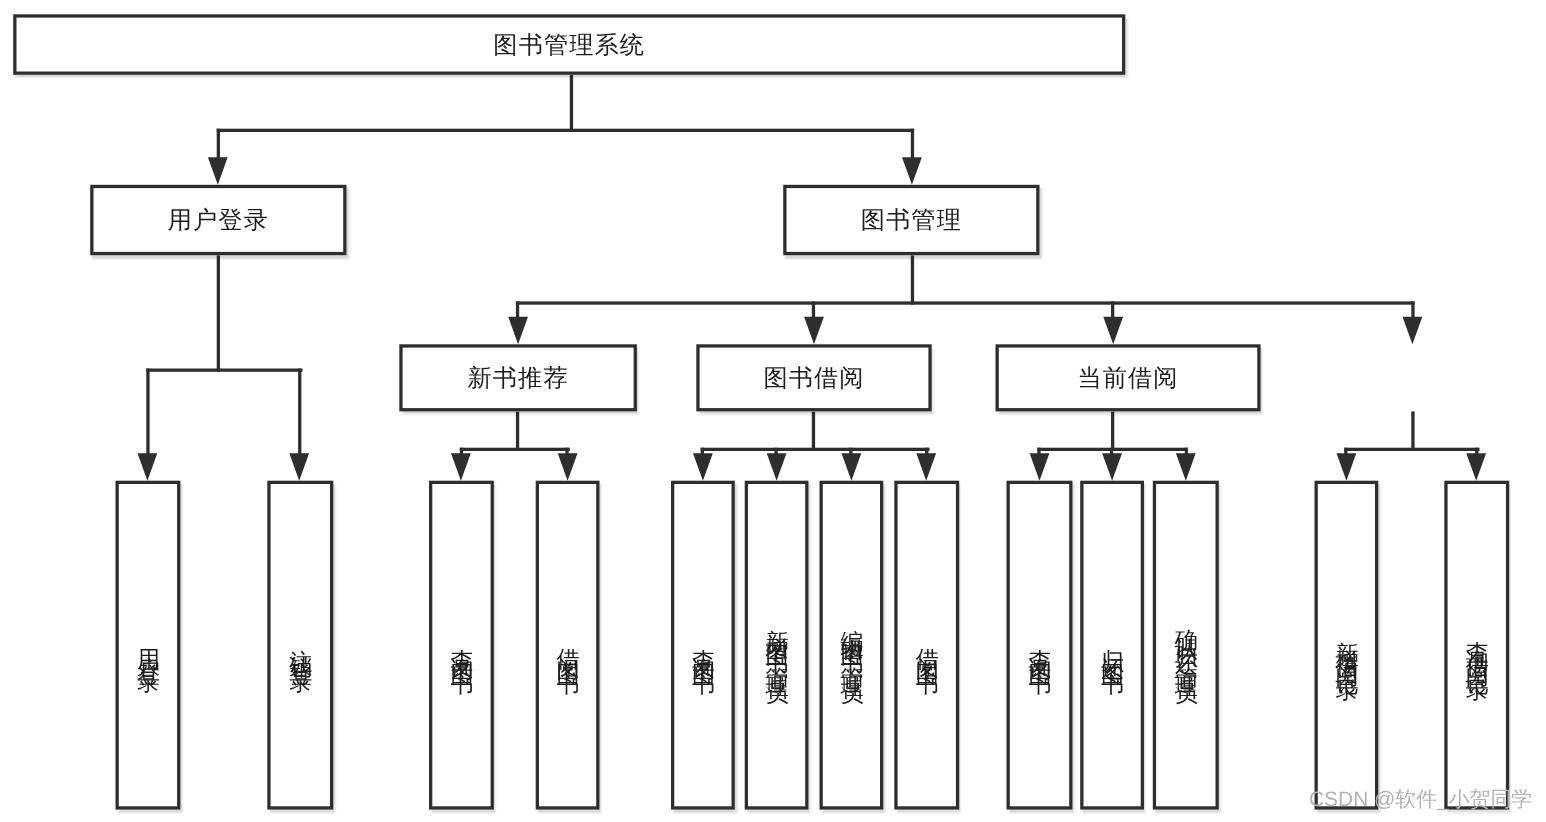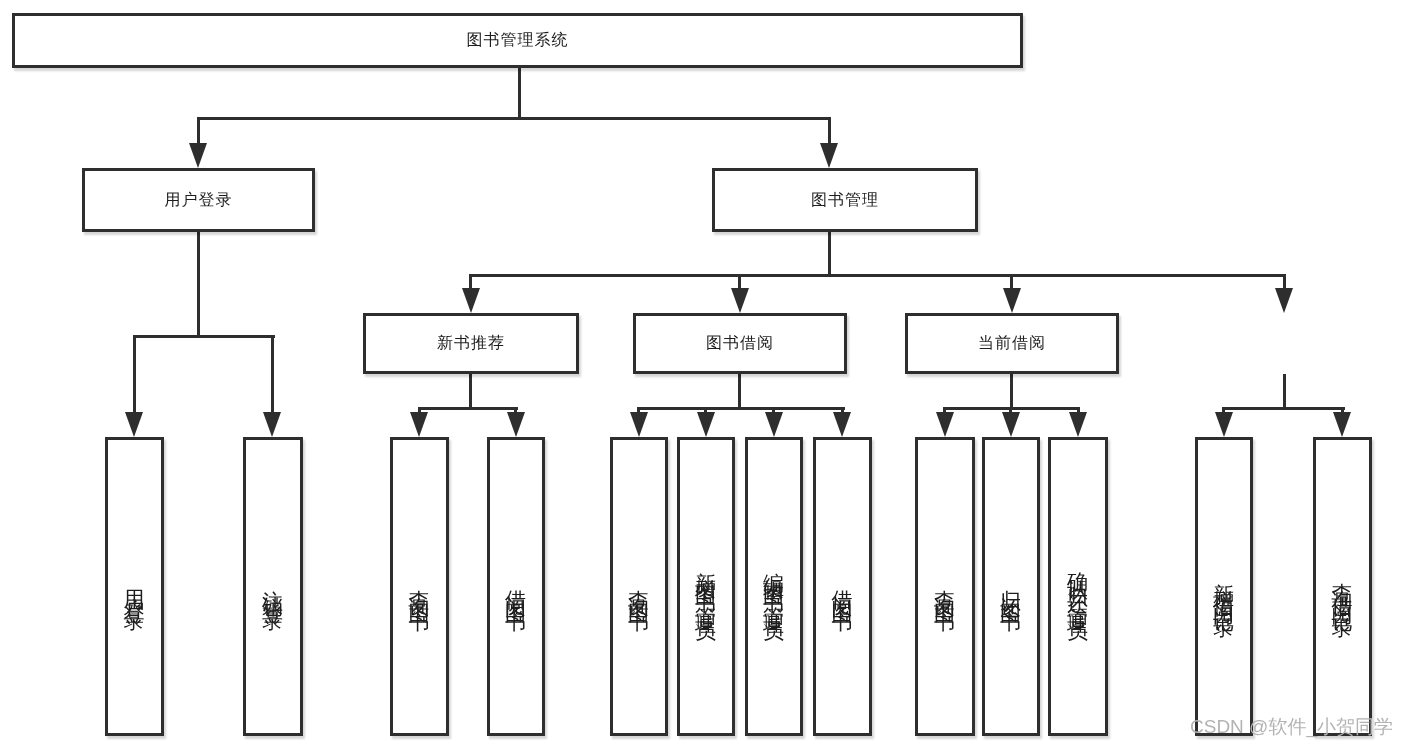--- a/index.html
+++ b/index.html
@@ -23,21 +23,21 @@
     box-sizing: border-box;
     border: 3px solid var(--line);
     background: #ffffff;
     display: flex;
     align-items: center;
     justify-content: center;
     color: var(--text);
     box-shadow: 2px 3px 2px rgba(0,0,0,0.16);
     z-index: 2;
   }
-  .h-label { font-size: 16px; letter-spacing: 1px; white-space: nowrap; }
+  .h-label { font-size: 22px; letter-spacing: 1px; white-space: nowrap; }
   .leaf {
     writing-mode: vertical-rl;
     text-orientation: mixed;
     font-size: 21px;
     letter-spacing: 7px;
     line-height: 1;
   }
   .vline, .hline { position: absolute; background: var(--line); z-index: 1; }
   .vline { width: 3px; }
   .hline { height: 3px; }
@@ -71,21 +71,21 @@
   <div class="vline" style="left:518px; top:68px; height:52px;"></div>
   <div class="hline" style="left:197px; top:117px; width:634px;"></div>
   <div class="vline" style="left:197px; top:117px; height:29px;"></div>
   <div class="arrow" style="left:189px; top:143px;"></div>
   <div class="vline" style="left:828px; top:117px; height:29px;"></div>
   <div class="arrow" style="left:820px; top:143px;"></div>
 
   <div class="box" style="left:82px; top:168px; width:233px; height:64px;">
     <span class="h-label">用户登录</span>
   </div>
-  <div class="box" style="left:712px; top:168px; width:266px; height:64px;">
+  <div class="box" style="left:712px; top:168px; width:233px; height:64px;">
     <span class="h-label">图书管理</span>
   </div>
 
   <div class="vline" style="left:197px; top:232px; height:106px;"></div>
   <div class="hline" style="left:133px; top:335px; width:142px;"></div>
   <div class="vline" style="left:133px; top:335px; height:80px;"></div>
   <div class="arrow" style="left:125px; top:412px;"></div>
   <div class="vline" style="left:271px; top:335px; height:80px;"></div>
   <div class="arrow" style="left:263px; top:412px;"></div>
 
@@ -99,21 +99,21 @@
   <div class="arrow" style="left:1003px; top:288px;"></div>
   <div class="vline" style="left:1283px; top:274px; height:17px;"></div>
   <div class="arrow" style="left:1275px; top:288px;"></div>
 
   <div class="box" style="left:633px; top:313px; width:214px; height:61px;">
     <span class="h-label">图书借阅</span>
   </div>
   <div class="box" style="left:363px; top:313px; width:216px; height:61px;">
     <span class="h-label">新书推荐</span>
   </div>
-  <div class="box" style="left:905px; top:313px; width:214px; height:61px;">
+  <div class="box" style="left:905px; top:313px; width:241px; height:61px;">
     <span class="h-label">当前借阅</span>
   </div>
 
   <div class="vline" style="left:469px; top:374px; height:36px;"></div>
   <div class="hline" style="left:418px; top:407px; width:100px;"></div>
   <div class="vline" style="left:418px; top:407px; height:8px;"></div>
   <div class="arrow" style="left:410px; top:412px;"></div>
   <div class="vline" style="left:514px; top:407px; height:8px;"></div>
   <div class="arrow" style="left:507px; top:412px;"></div>
 

